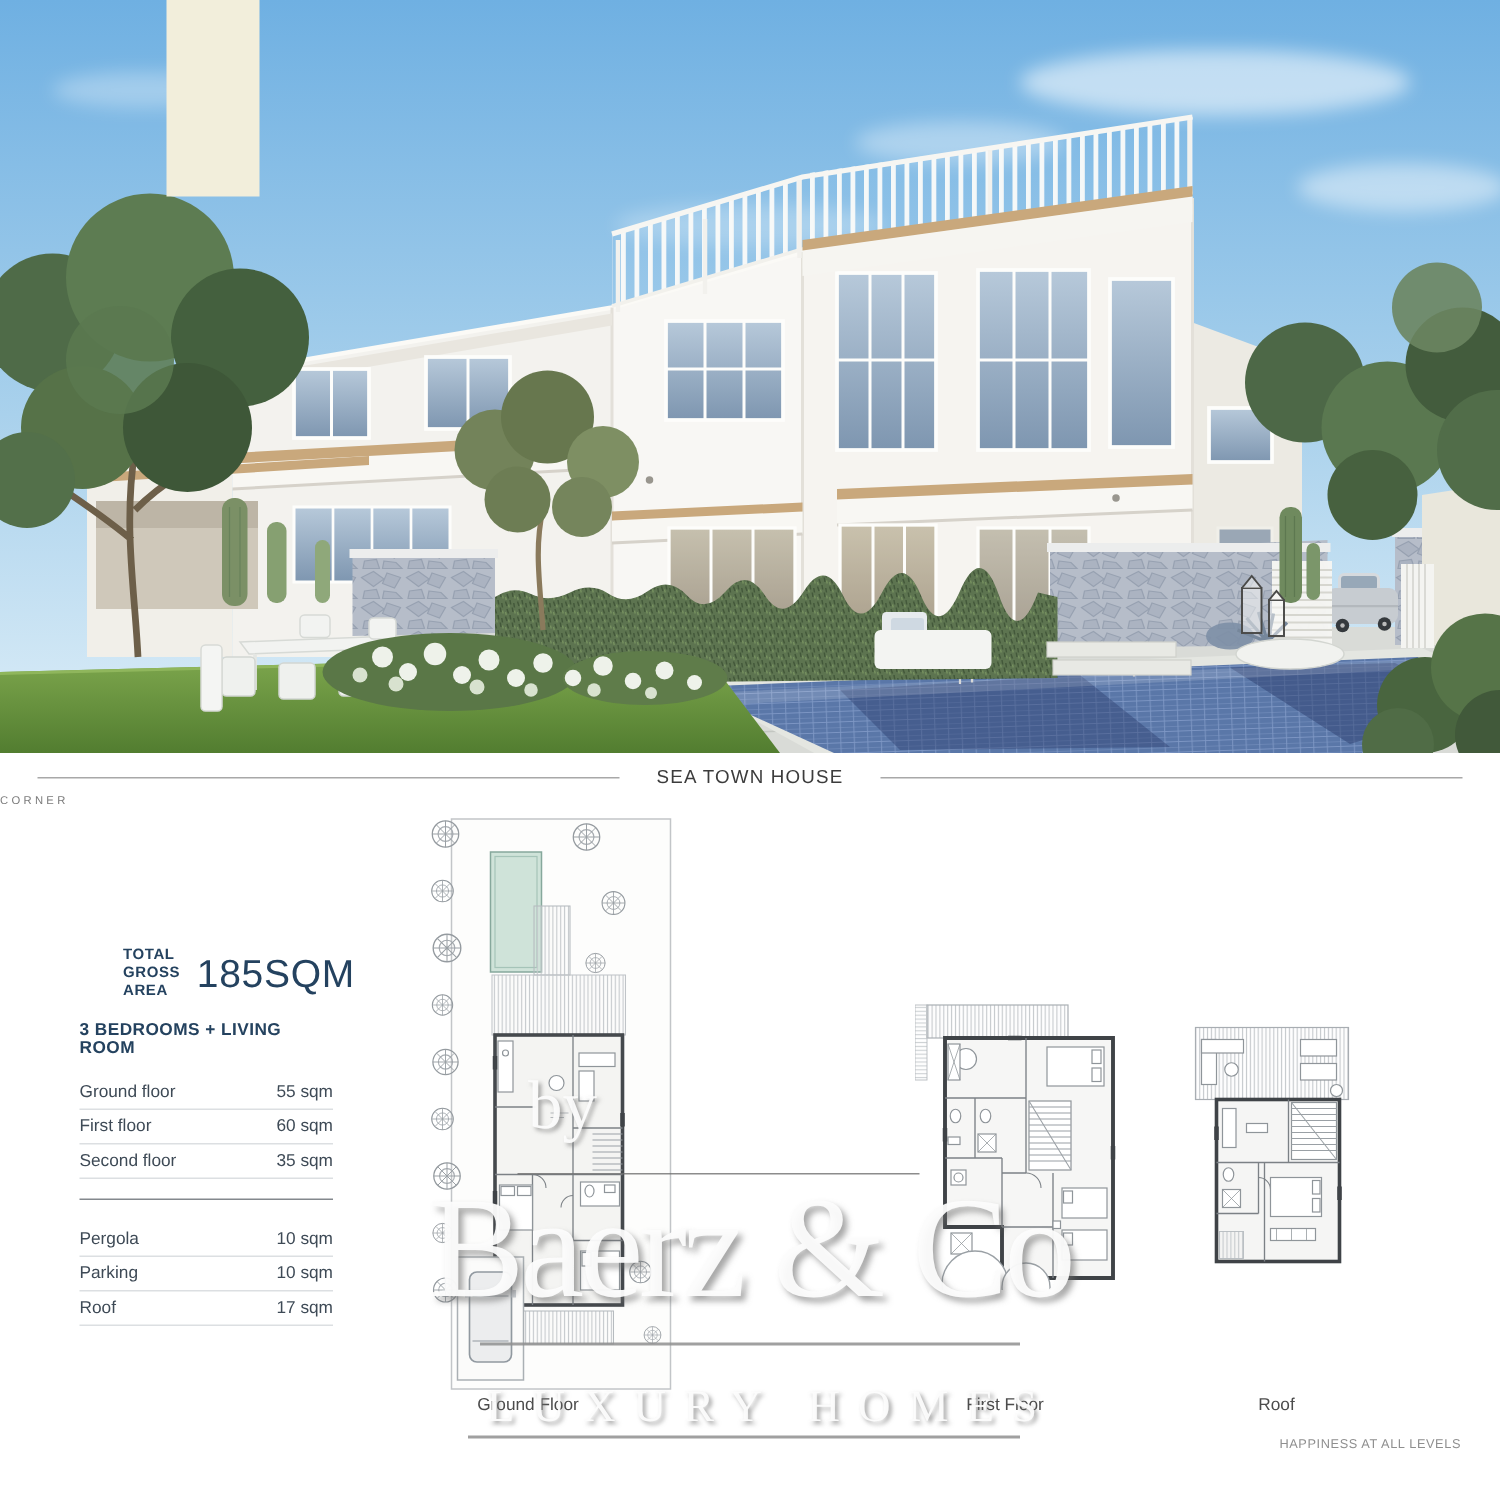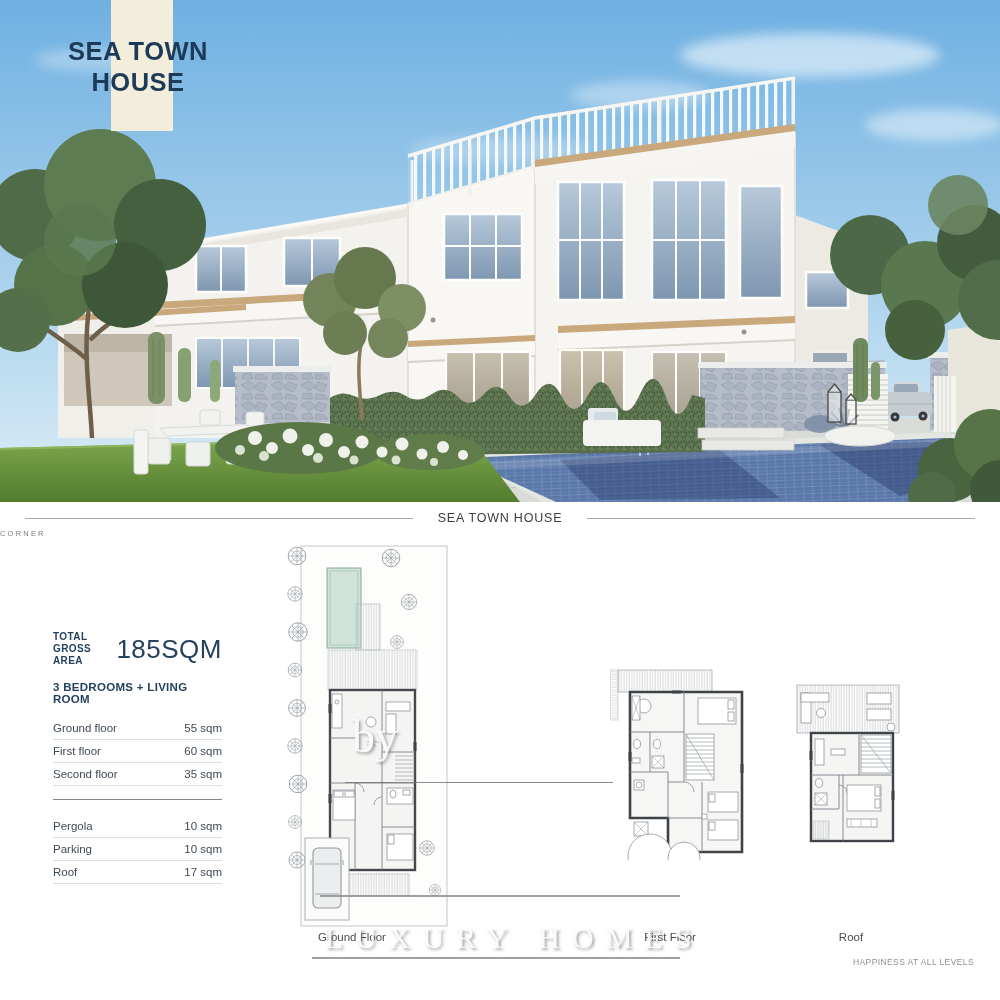--- a/index.html
+++ b/index.html
@@ -9,21 +9,21 @@
   .cream-strip{position:absolute;left:111px;top:0;width:62px;height:131px;background:#f2eedb;}
   .hero-title{position:absolute;left:55px;top:36px;width:166px;text-align:center;
     color:#1d3b58;font-size:25.5px;font-weight:600;line-height:1.22;letter-spacing:.5px;}
   .sec-head{position:absolute;left:25px;right:25px;top:511px;display:flex;align-items:center;}
   .sec-head .rule{flex:1;height:1px;background:#a8a8a8;}
   .sec-head .t{margin:0 25px;font-size:12.5px;letter-spacing:.8px;color:#3c3c3c;font-weight:500;}
   .corner{position:absolute;left:0;width:1000px;top:529px;text-align:left;
     font-size:7.5px;letter-spacing:2.2px;color:#7b7b7b;}
   .specs{position:absolute;left:53px;top:631px;width:169px;}
   .tga{display:flex;align-items:center;gap:11px;}
-  .tga-label{font-size:10px;font-weight:bold;color:#24425f;line-height:1.22;letter-spacing:.4px;}
+  .tga-label{font-size:10px;font-weight:bold;color:#24425f;line-height:1.22;letter-spacing:.4px;margin-left:29px;}
   .tga-value{font-size:26px;font-weight:normal;color:#24425f;letter-spacing:.5px;}
   .bedrooms{margin-top:13px;font-size:11.5px;font-weight:bold;color:#24425f;letter-spacing:.3px;}
   .stable{margin-top:12px;}
   .srow{height:22px;display:flex;justify-content:space-between;align-items:center;
     font-size:11.5px;color:#3e4a56;border-bottom:1px solid #dcdfe2;}
   .sdiv{height:1px;background:#83888d;margin:13px 0 15px 0;}
   .plan{position:absolute;}
   .plan-label{position:absolute;top:931px;font-size:11.5px;color:#4c4c4c;text-align:center;width:120px;}
   .wm{font-family:"Liberation Serif",serif;color:rgba(252,252,252,.95);position:absolute;z-index:5;}
   .wm-by{left:352px;top:710px;font-size:46px;text-shadow:2px 2px 3px rgba(108,108,108,.6);}
@@ -307,24 +307,20 @@
     </g>
     <g>
       <circle cx="950" cy="470" r="32" fill="#49653f"></circle>
         <circle cx="990" cy="445" r="36" fill="#567448"></circle>
       <circle cx="1000" cy="490" r="30" fill="#41593a"></circle>
         <circle cx="932" cy="496" r="24" fill="#506c46"></circle>
     </g>
   </svg>
 
   <div class="cream-strip"></div>
-  <div class="hero-title">
-    <div>SEA TOWN</div>
-    <div>HOUSE</div>
-  </div>
 
   <div class="sec-head">
     <div class="rule"></div>
     <div class="t">SEA TOWN HOUSE</div>
     <div class="rule"></div>
   </div>
   <div class="corner">CORNER</div>
 
   <div class="specs">
     <div class="tga">
@@ -515,18 +511,19 @@
         <rect x="100.5" y="110" width="3" height="9"></rect>
     </g>
   </svg>
 
   <div class="plan-label" style="left:292px">Ground Floor</div>
   <div class="plan-label" style="left:610px">First Floor</div>
   <div class="plan-label" style="left:791px">Roof</div>
 
   <div class="connector"></div>
   <div class="wm wm-by">by</div>
+  <div class="wm wm-brand">Baerz &amp; Co</div>
   <div class="wm-rule1"></div>
   <div class="wm wm-tag">LUXURY HOMES</div>
   <div class="wm-rule2"></div>
 
   <div class="footer-tag">HAPPINESS AT ALL LEVELS</div>
 </div>
 
 </body></html>

